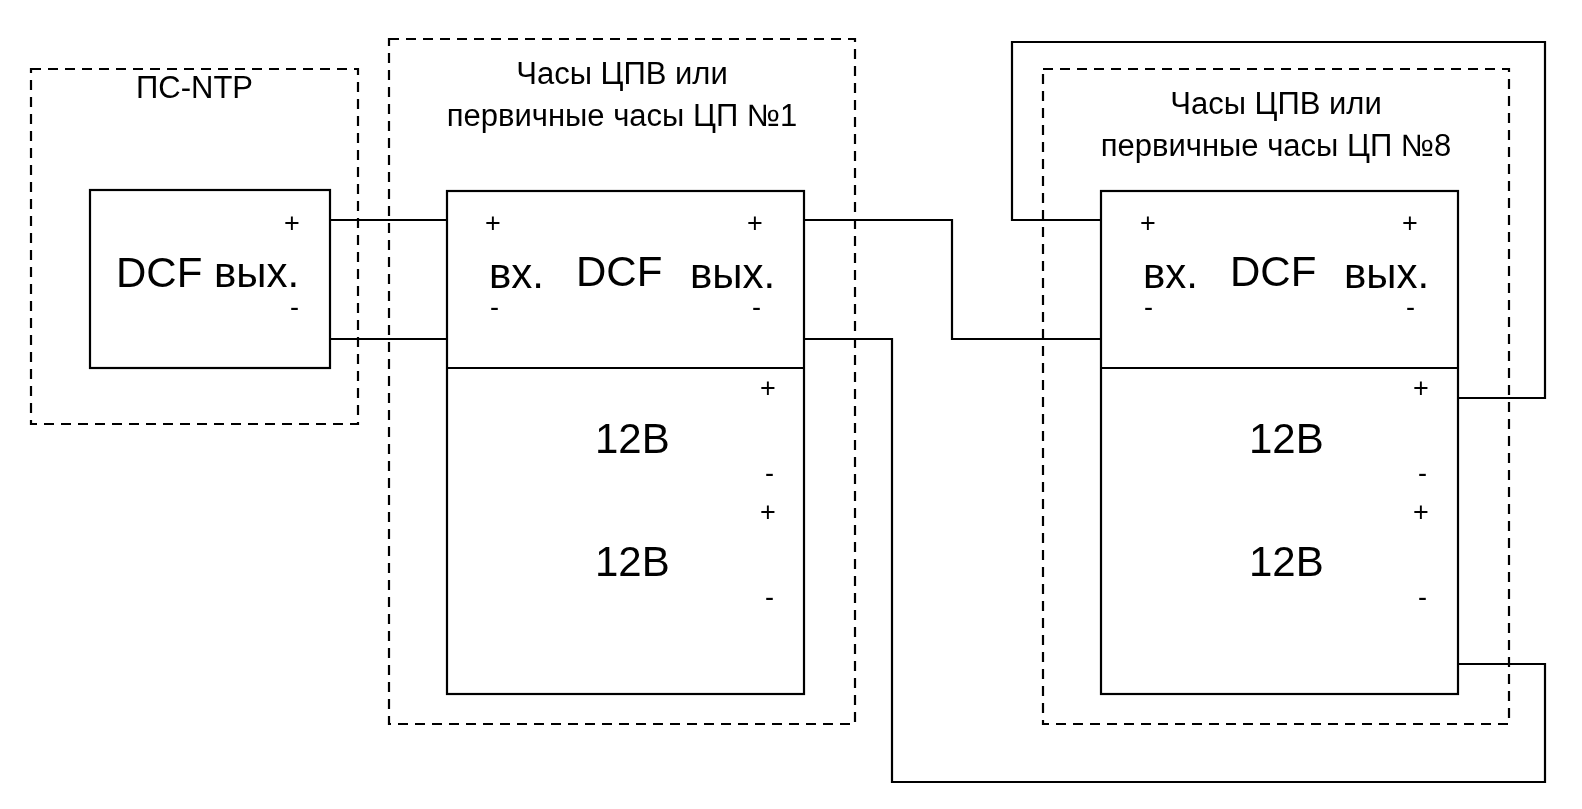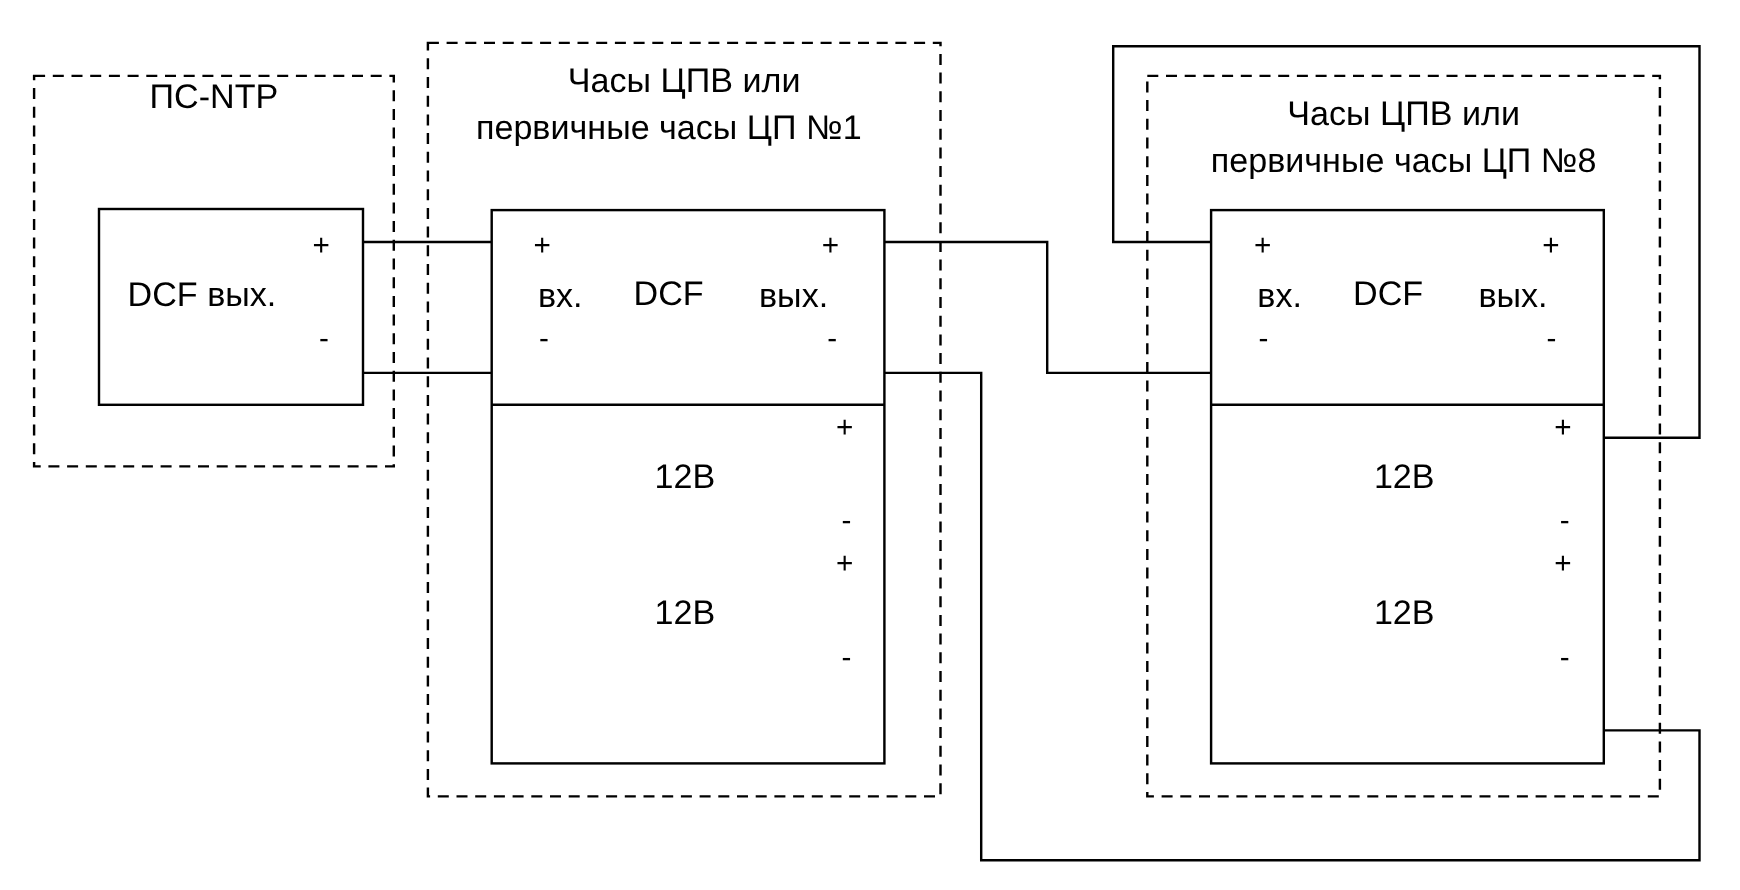--- a/index.html
+++ b/index.html
@@ -1,21 +1,21 @@
 <!DOCTYPE html>
 <html><head>
 <meta charset="utf-8">
 <style>
   html, body { margin: 0; padding: 0; background: #ffffff; }
   body { width: 1582px; height: 809px; position: relative; overflow: hidden;
          font-family: "Liberation Sans", sans-serif; color: #000; }
   svg { position: absolute; left: 0; top: 0; }
   .lbl { position: absolute; font-family: "Liberation Sans", sans-serif; color: #000; white-space: nowrap; line-height: 1; }
   .title { font-size: 31px; text-align: center; line-height: 40px; }
-  .big { font-size: 31px; }
+  .big { font-size: 42px; }
   .pin { font-size: 27px; }
 </style>
 </head>
 <body>
 
 <svg width="1582" height="809" viewBox="0 0 1582 809">
   <g fill="none" stroke="#000" stroke-width="2.2">
 
     <rect x="31" y="69" width="327" height="355" stroke-dasharray="10,7"></rect>
     <rect x="389" y="39" width="466" height="685" stroke-dasharray="10,7"></rect>
@@ -34,21 +34,21 @@
     <polyline points="1101,220 1012,220 1012,42 1545,42 1545,398 1458,398"></polyline>
   </g>
 </svg>
 
 <div class="lbl title" style="left:31px; width:327px; top:68px;">ПС-NTP</div>
 <div class="lbl big" style="left:116px; top:252px;">DCF вых.</div>
 <div class="lbl pin" style="left:284px; top:210px;">+</div>
 <div class="lbl pin" style="left:290px; top:294px;">-</div>
 
 <div class="lbl title" style="left:389px; width:466px; top:54px;">Часы ЦПВ или</div>
-<div class="lbl title" style="left:375px; width:466px; top:96px;">первичные часы ЦП №1</div>
+<div class="lbl title" style="left:389px; width:466px; top:96px;">первичные часы ЦП №1</div>
 <div class="lbl pin" style="left:485px; top:210px;">+</div>
 <div class="lbl pin" style="left:747px; top:210px;">+</div>
 <div class="lbl big" style="left:489px; top:253px;">вх.</div>
 <div class="lbl big" style="left:576px; top:251px;">DCF</div>
 <div class="lbl big" style="left:690px; top:253px;">вых.</div>
 <div class="lbl pin" style="left:490px; top:294px;">-</div>
 <div class="lbl pin" style="left:752px; top:294px;">-</div>
 <div class="lbl pin" style="left:760px; top:375px;">+</div>
 <div class="lbl big" style="left:595px; top:418px;">12В</div>
 <div class="lbl pin" style="left:765px; top:460px;">-</div>

